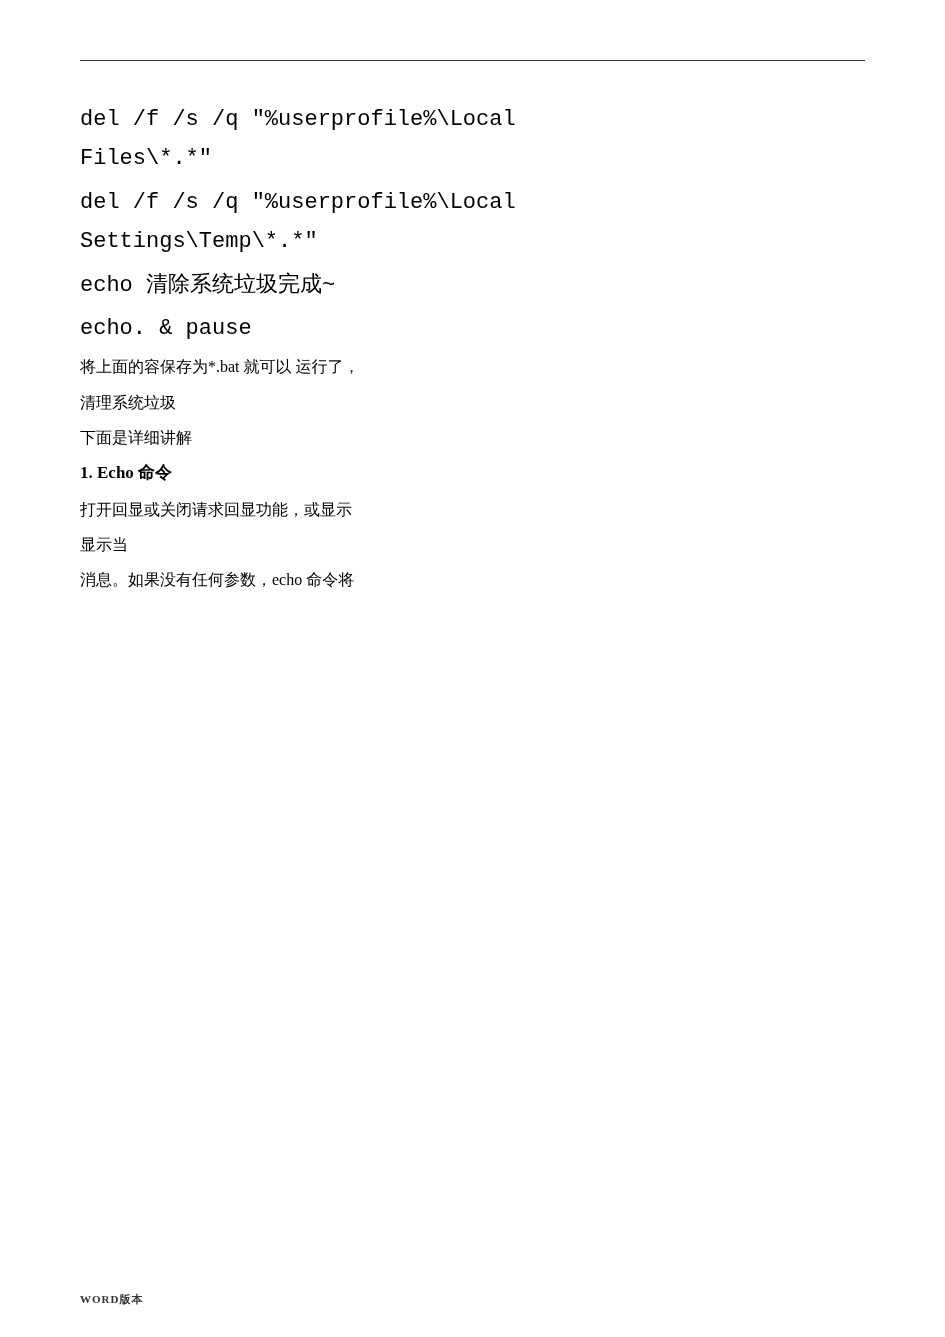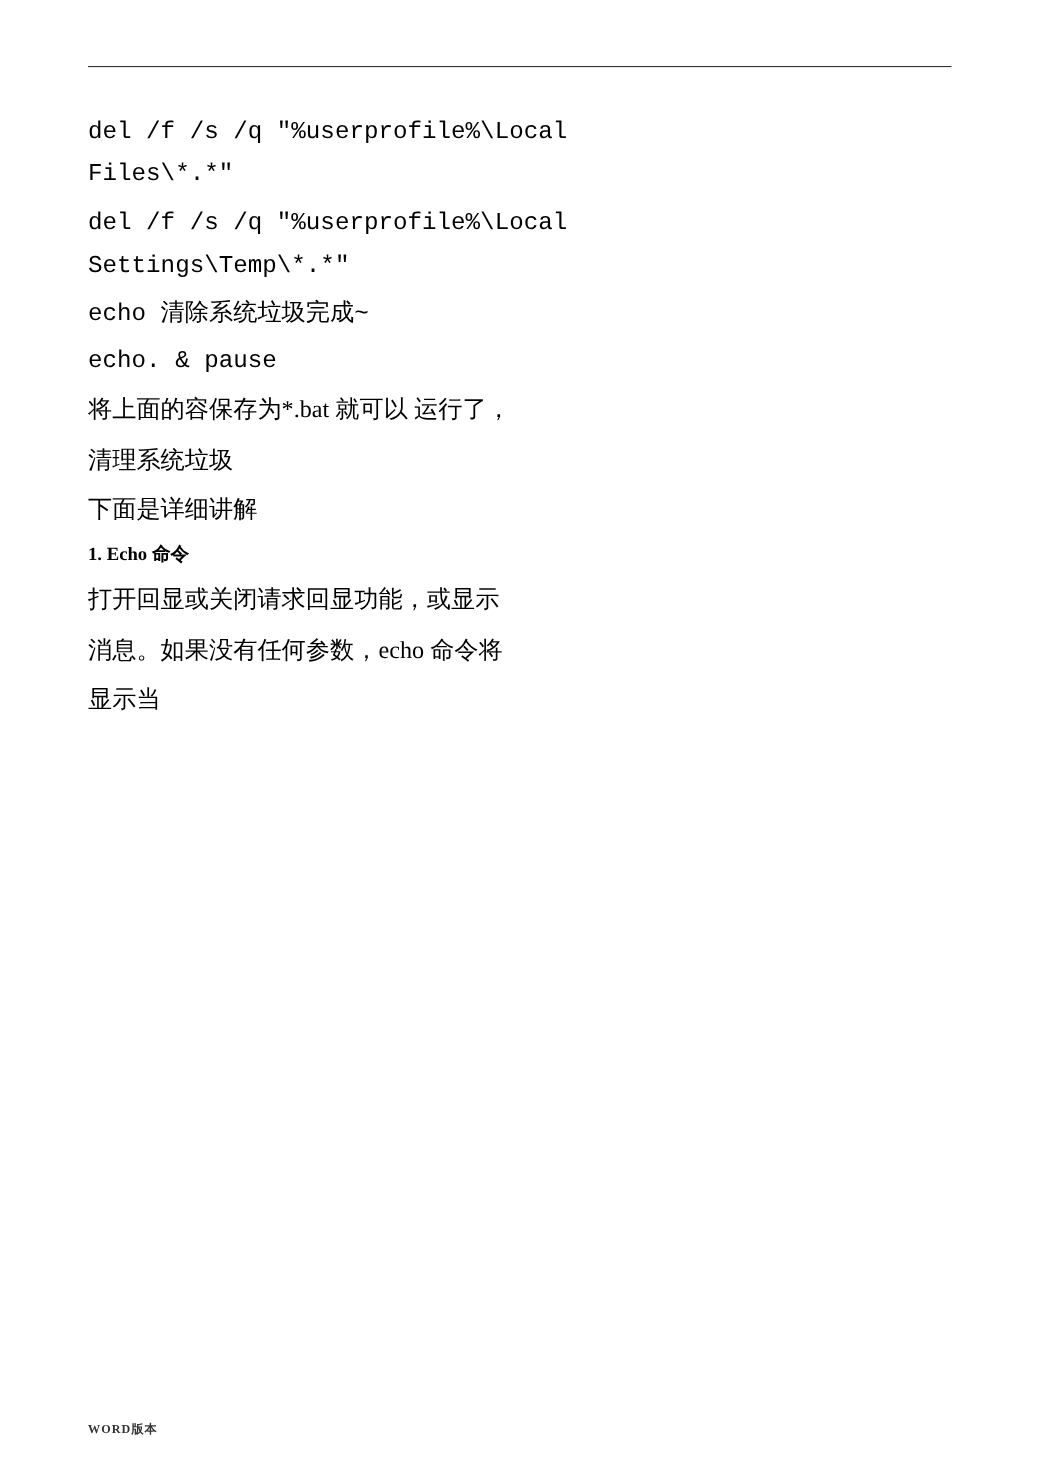--- a/index.html
+++ b/index.html
@@ -35,21 +35,21 @@
       font-family: "Courier New", "Courier", monospace;
       font-size: 22px;
       line-height: 1.7;
       color: #000000;
       display: block;
       margin-bottom: 2px;
     }
 
     .text-block {
       font-family: "SimSun", "宋体", serif;
-      font-size: 22px;
+      font-size: 16px;
       line-height: 1.7;
       color: #000000;
       margin-bottom: 8px;
     }
 
     .bold-text {
       font-weight: bold;
       font-family: "SimHei", "黑体", "SimSun", serif;
       font-size: 17px;
       line-height: 1.7;
@@ -109,21 +109,21 @@
   <div class="content-section">
     <div class="text-block">下面是详细讲解</div>
   </div>
 
   <div class="content-section">
     <div class="bold-text">1. Echo 命令</div>
   </div>
 
   <div class="content-section">
     <div class="text-block">打开回显或关闭请求回显功能，或显示</div>
+    <div class="text-block">显示当</div>
     <div class="text-block">消息。如果没有任何参数，echo 命令将</div>
-    <div class="text-block">显示当</div>
   </div>
 
 
 
   <div class="word-version">WORD版本</div>
 
 </div>
 
 </body></html>

